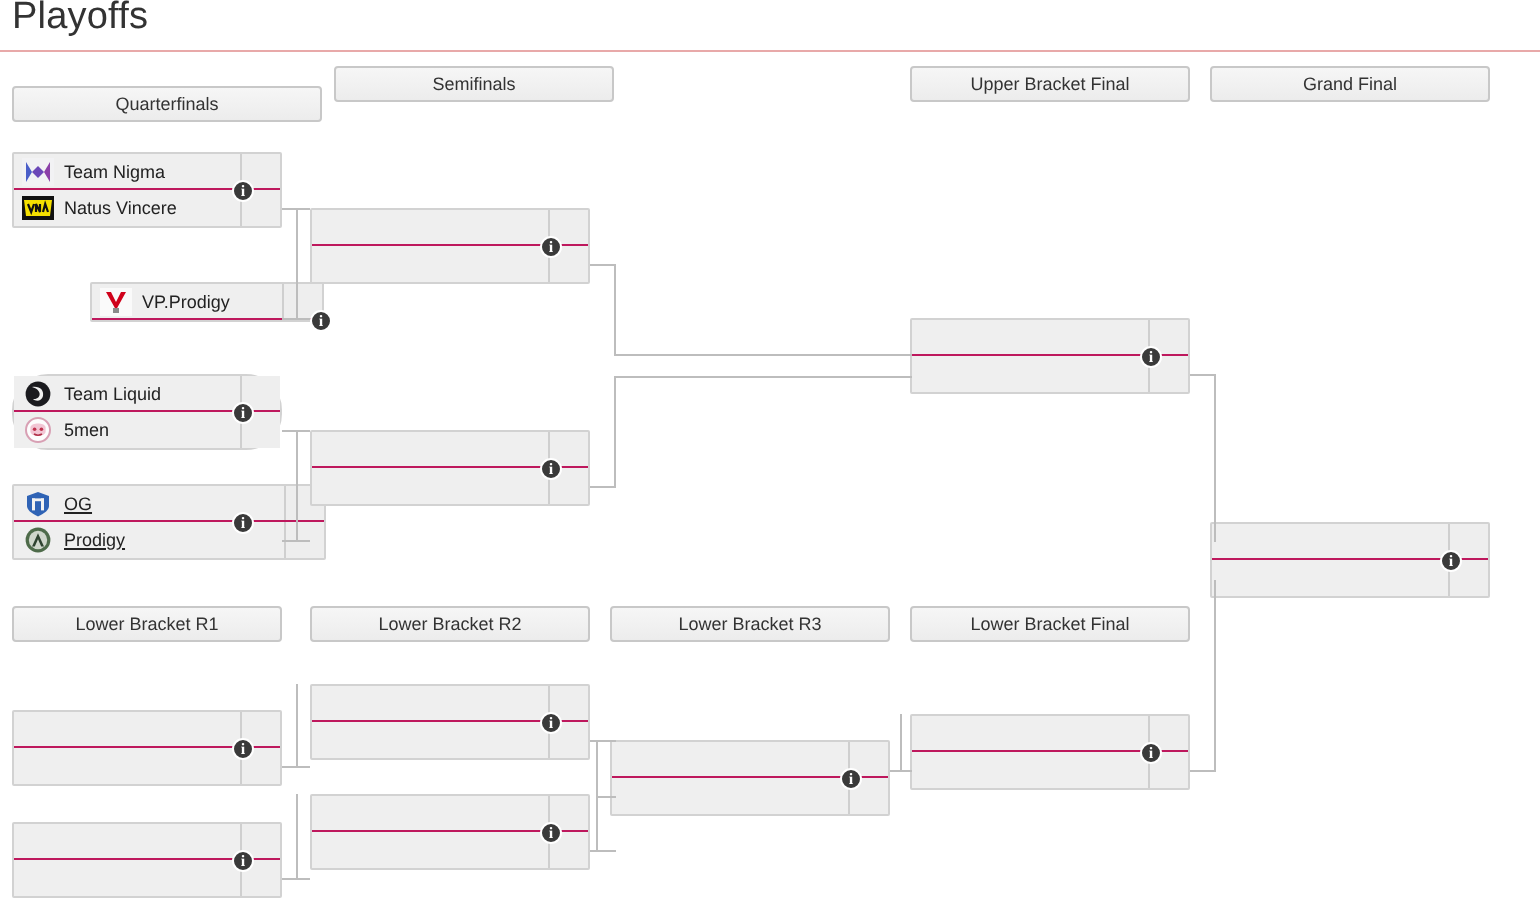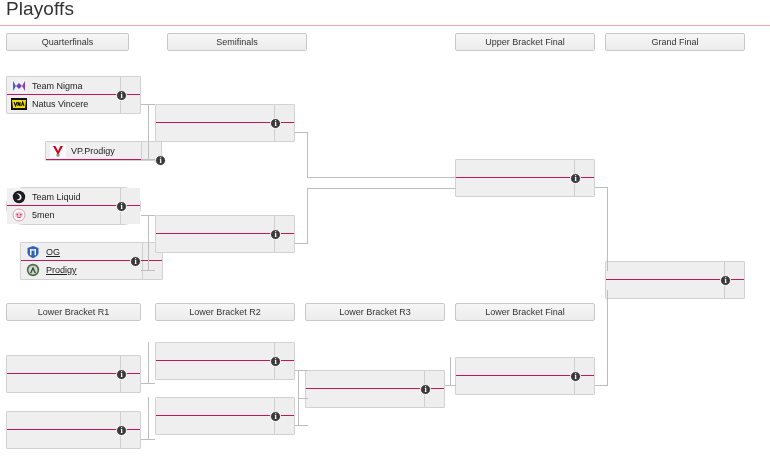--- a/index.html
+++ b/index.html
@@ -105,21 +105,21 @@
   .conn.h { height: 1px; }
   .conn.v { width: 1px; }
 </style>
 </head>
 <body>
 
 <div class="page-title">Playoffs</div>
 <div class="title-rule"></div>
 
 <div id="headers-upper">
-    <div class="round-header" style="left: 6px; top: 33px; width: 123px; text-align: right;">
+    <div class="round-header" style="left: 6px; top: 43px; width: 155px; text-align: right;">
       <span>Quarterfinals</span>
     </div>
     <div class="round-header" style="left: 155px; top: 33px; width: 140px; margin-left: 12px;">
       <span>Semifinals</span>
     </div>
     <div class="round-header" style="left: 455px; top: 33px; width: 140px;">
       <span>Upper Bracket Final</span>
     </div>
     <div class="round-header" style="left: 605px; top: 33px; width: 140px; align-items: center;">
       <span>Grand Final</span>
@@ -219,21 +219,21 @@
             <path d="M4.2 5.5 C5 3.2, 11 3.2, 11.8 5.5 L11.8 8 C11 10.6, 5 10.6, 4.2 8 Z" fill="#f2c6d4"></path>
             <circle cx="6.3" cy="6.6" r="0.9" fill="#c0334f"></circle>
             <circle cx="9.7" cy="6.6" r="0.9" fill="#c0334f"></circle>
             <path d="M6 9 Q8 10.3, 10 9" stroke="#b03048" stroke-width="0.8" fill="none"></path>
           </svg></span>
         <span class="tname">5men</span>
         <span class="scorecell"></span>
       </div>
       <span class="info-badge" style="left: 109px; top: 13px;">i</span>
     </div>
-    <div class="match" style="left: 20px; top: 242px; width: 143px; text-decoration: underline;">
+    <div class="match" style="left: 6px; top: 242px; width: 157px; text-decoration: underline;">
       <div class="row top">
         <span class="logo"><svg viewBox="0 0 16 14" width="16" height="14">
             <path d="M8 1 L13.5 3 L13.5 8 C13.5 11, 8 13.2, 8 13.2 C8 13.2, 2.5 11, 2.5 8 L2.5 3 Z" fill="#2f63b5"></path>
             <rect x="5" y="4.2" width="1.5" height="6" fill="#f2f2f2"></rect>
             <rect x="9.5" y="4.2" width="1.5" height="6" fill="#f2f2f2"></rect>
             <rect x="5" y="4.2" width="6" height="1.4" fill="#f2f2f2"></rect>
           </svg></span>
         <span class="tname">OG</span>
         <span class="scorecell"></span>
       </div>

